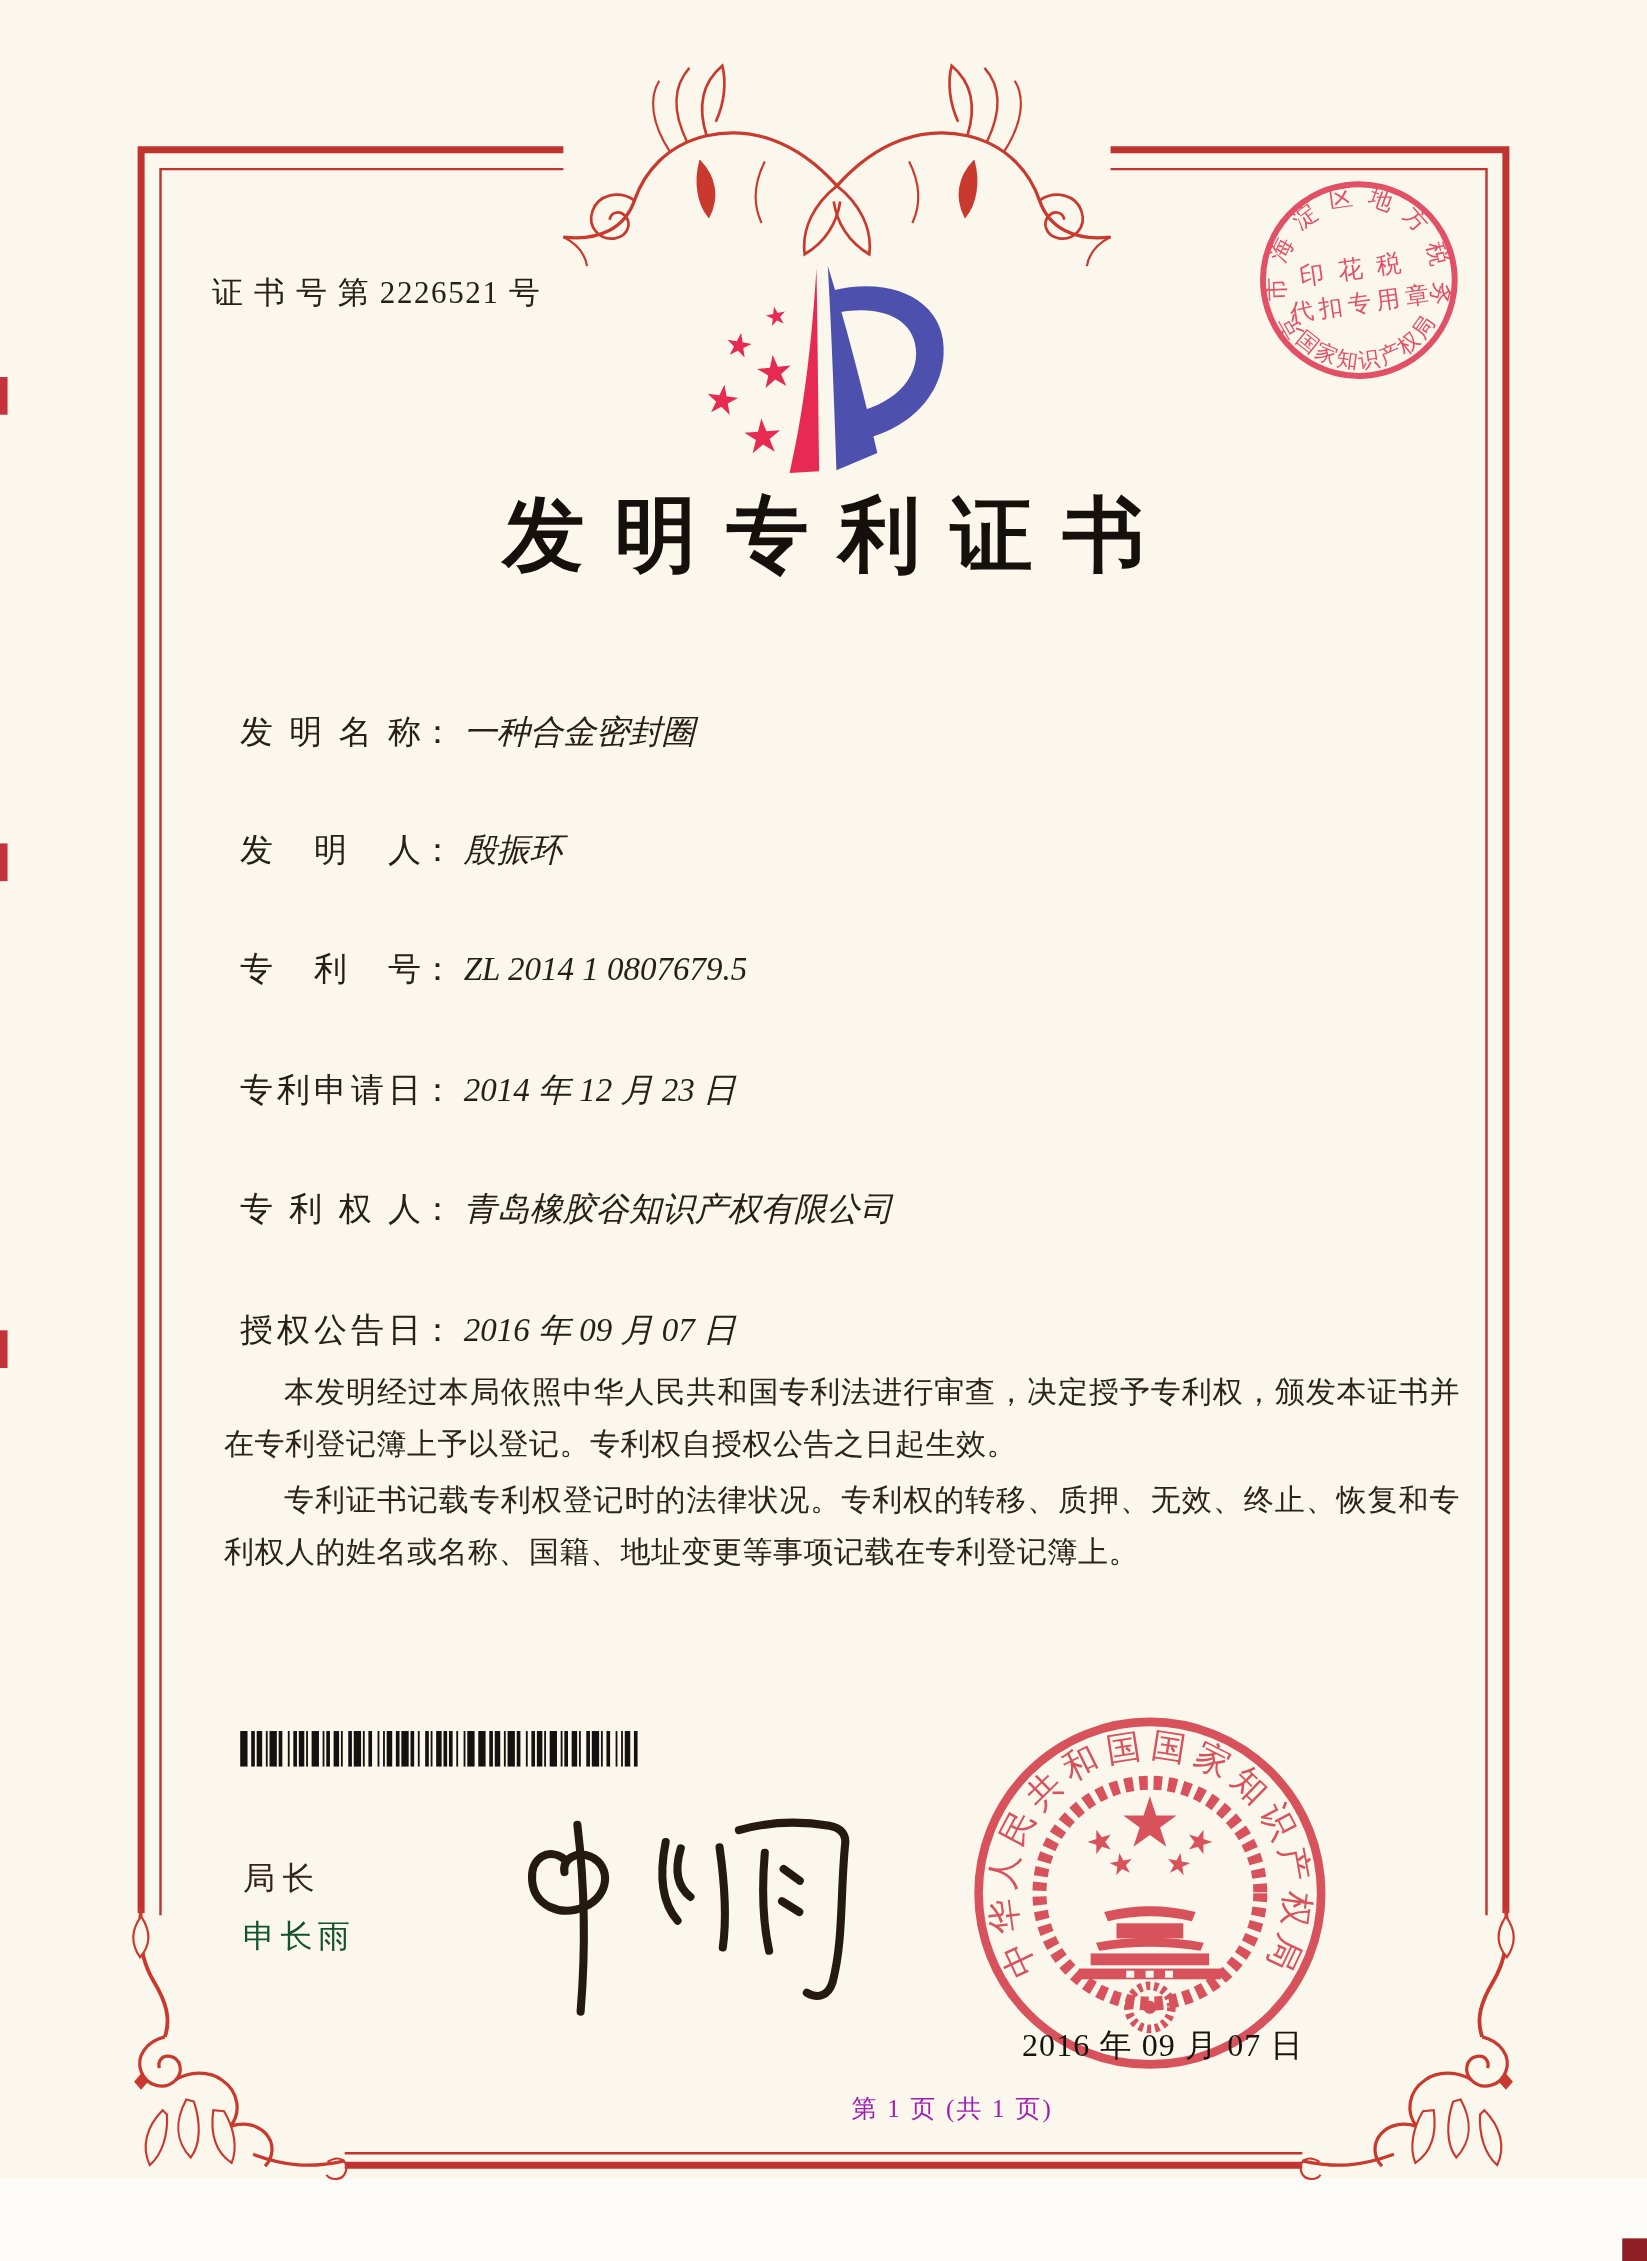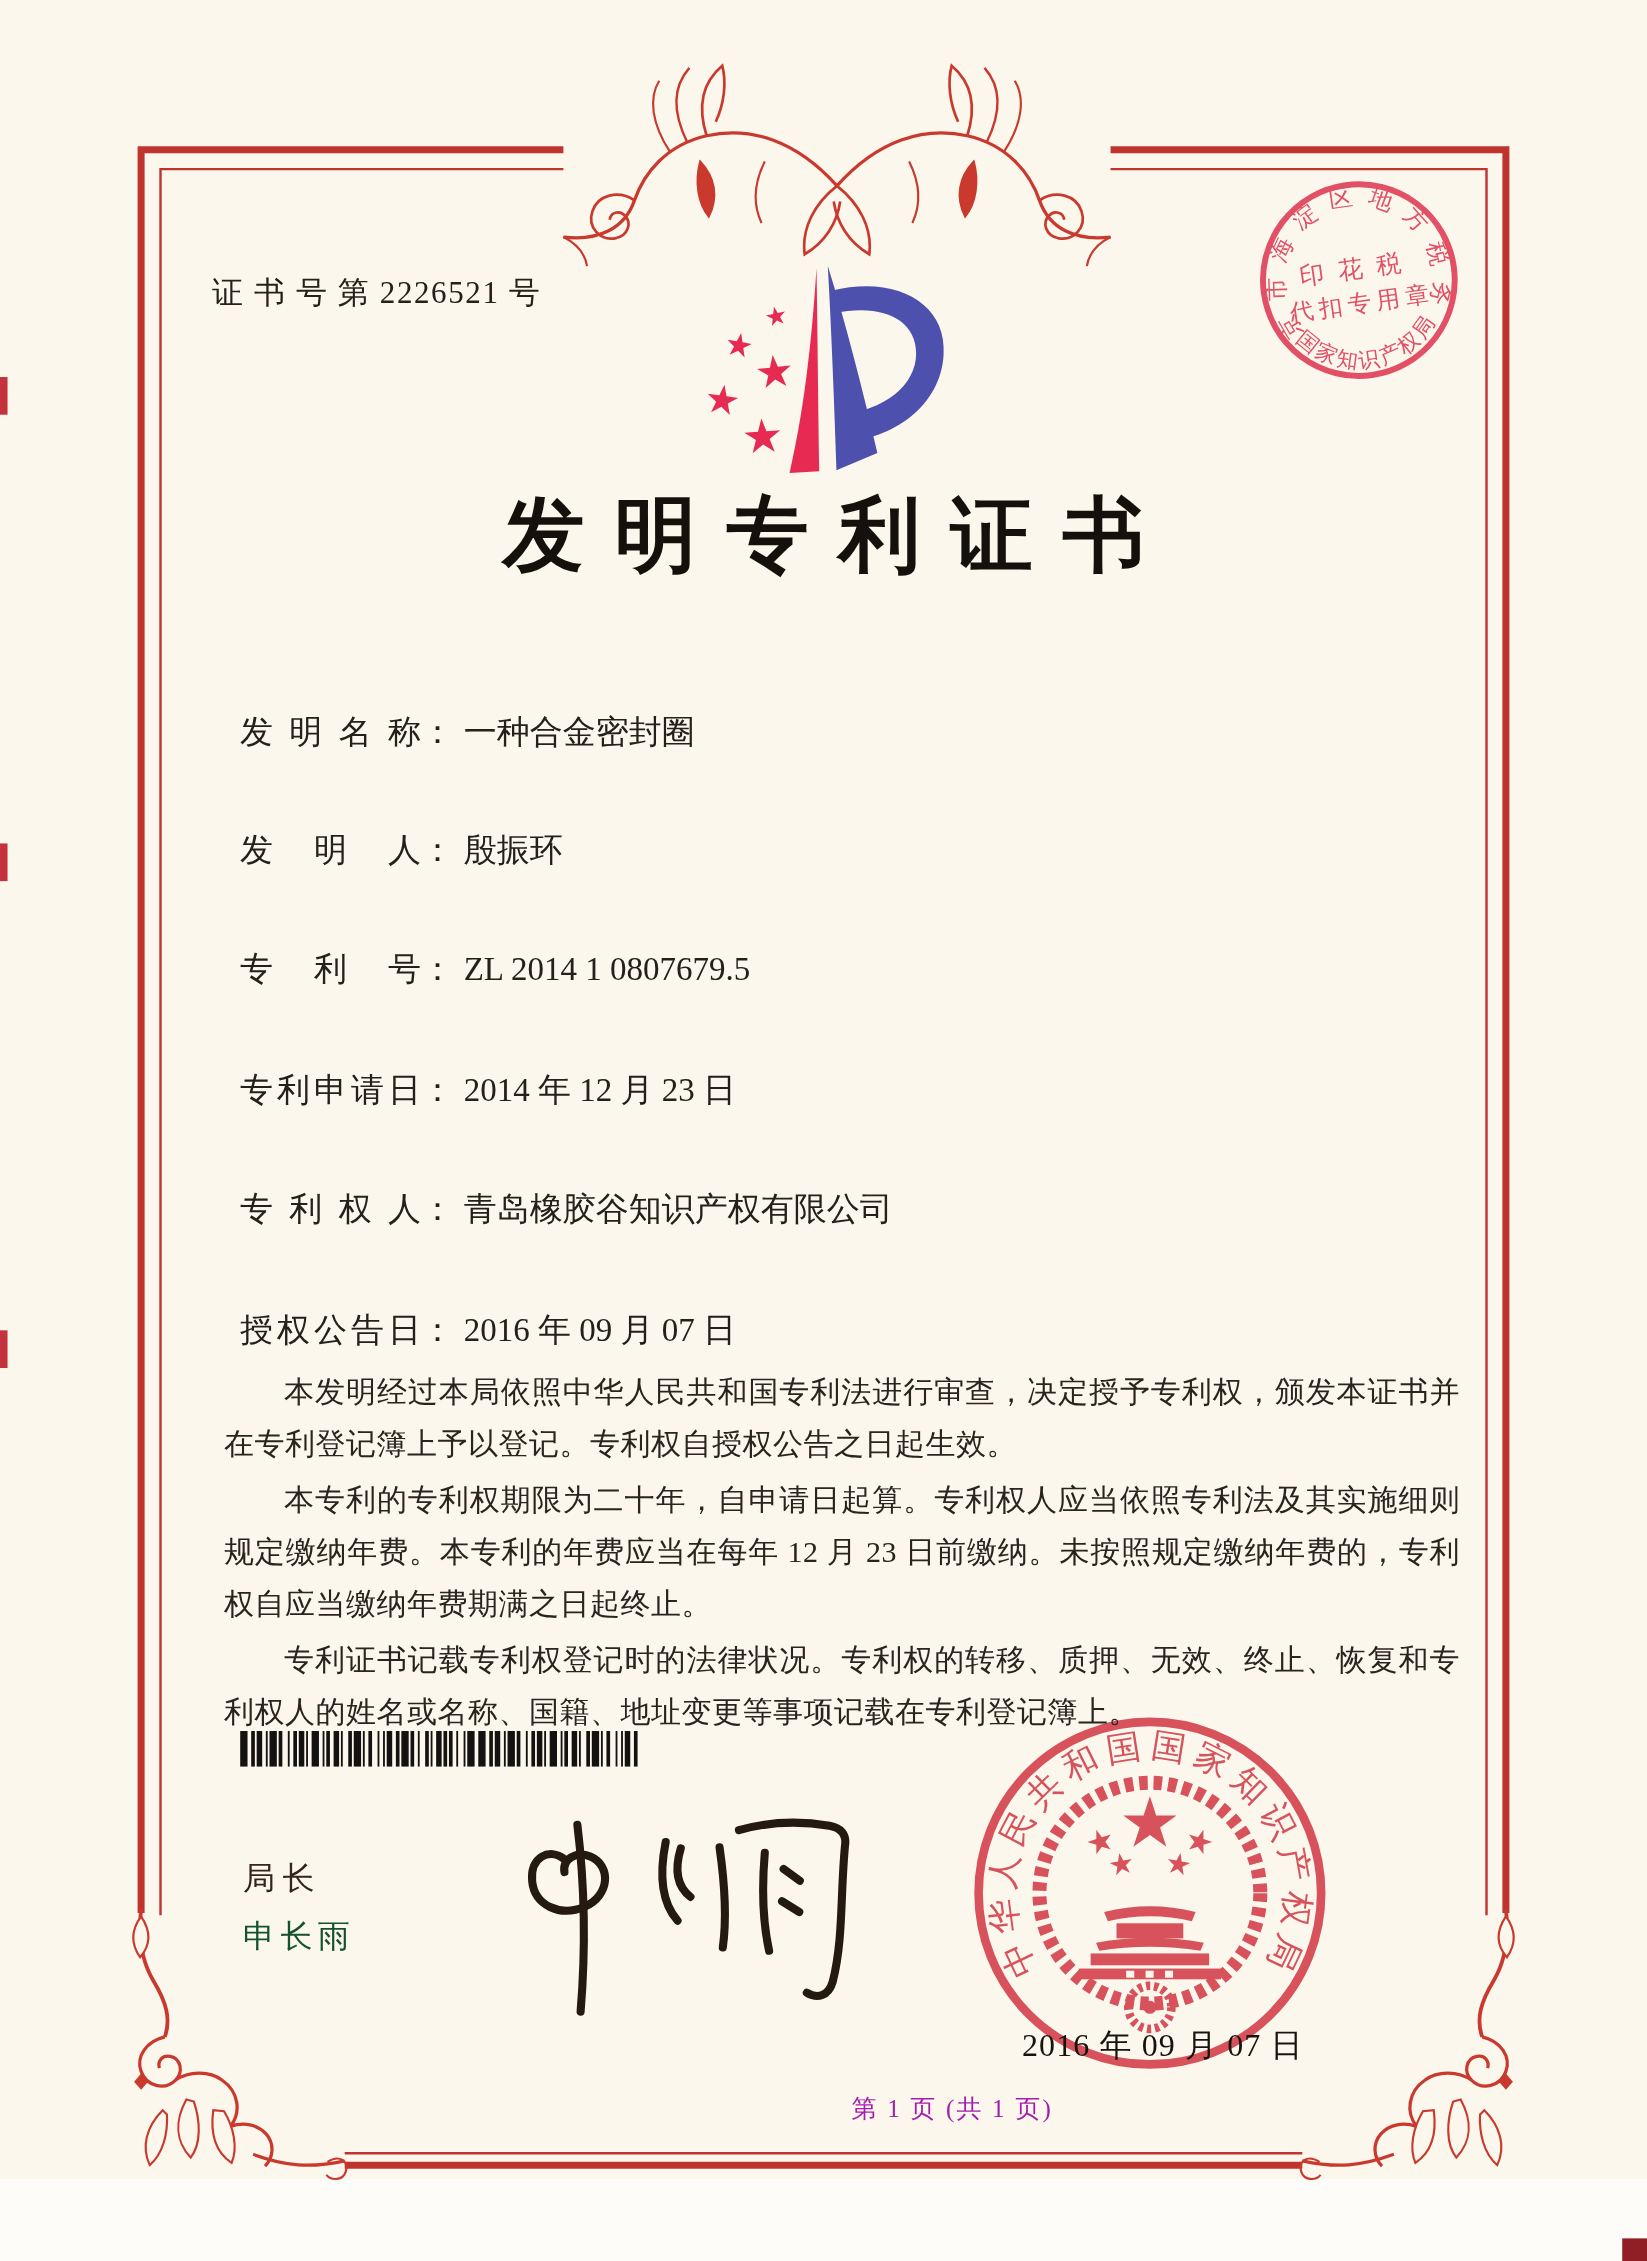--- a/index.html
+++ b/index.html
@@ -12,21 +12,21 @@
     color:#1f1a14;
   }
   .art{position:absolute;left:0;top:0;z-index:1;}
   .txt{position:absolute;z-index:2;white-space:nowrap;}
   .certno{left:212px;top:272px;font-size:31px;letter-spacing:1.6px;color:#262019;}
   .title{left:0;right:0;top:481px;text-align:center;font-size:82px;font-weight:700;
          letter-spacing:30px;text-indent:30px;color:#14100c;}
   .frow{left:240px;font-size:33px;color:#24201a;}
   .frow .flabel{display:inline-block;width:181px;text-align:justify;text-align-last:justify;vertical-align:bottom;}
   .frow .fsep{padding:0 1.1px 0 0;}
-  .frow .fvalue{padding-left:8.6px;}
+  .frow .fvalue{padding-left:8.6px;font-style:italic;}
   .r0{top:710px}.r1{top:828px}.r2{top:947px}.r3{top:1068px}.r4{top:1187px}.r5{top:1308px}
   .body-text{position:absolute;z-index:2;left:220px;top:1362px;width:1244px;
              font-size:30px;line-height:52px;color:#2a241d;letter-spacing:0.5px;text-align:justify;}
   .body-text p{margin:4px;text-indent:60px;}
   .director-title{left:243px;top:1857px;font-size:32px;letter-spacing:7.5px;color:#33251c;}
   .director-name{left:243px;top:1915px;font-size:32px;letter-spacing:5.4px;color:#14532d;}
   .seal-date{left:1022px;top:2024px;font-size:32px;letter-spacing:1.1px;color:#17130e;z-index:3;}
   .footer{left:514px;top:2092px;width:539px;text-align:right;font-size:25px;letter-spacing:2.2px;color:#a21caf;}
   .bottom-strip{position:absolute;left:0;top:2179px;width:1647px;height:82px;background:#fdfcf8;z-index:0;}
 </style>
@@ -237,21 +237,20 @@
   </div>
   <div class="txt frow r4">
     <span class="flabel">专利权人</span><span class="fsep">：</span><span class="fvalue">青岛橡胶谷知识产权有限公司</span>
   </div>
   <div class="txt frow r5">
     <span class="flabel">授权公告日</span><span class="fsep">：</span><span class="fvalue">2016 年 09 月 07 日</span>
   </div>
 
   <div class="body-text">
     <p>本发明经过本局依照中华人民共和国专利法进行审查，决定授予专利权，颁发本证书并在专利登记簿上予以登记。专利权自授权公告之日起生效。</p>
-    <p>本专利的专利权期限为二十年，自申请日起算。专利权人应当依照专利法及其实施细则规定缴纳年费。本专利的年费应当在每年 12 月 23 日前缴纳。未按照规定缴纳年费的，专利权自应当缴纳年费期满之日起终止。</p>
     <p>专利证书记载专利权登记时的法律状况。专利权的转移、质押、无效、终止、恢复和专利权人的姓名或名称、国籍、地址变更等事项记载在专利登记簿上。</p>
   </div>
 
   <div class="txt director-title">局长</div>
   <div class="txt director-name">申长雨</div>
 
   <div class="txt seal-date">2016 年 09 月 07 日</div>
 
   <div class="txt footer">第 1 页 (共 1 页)</div>
 </div>

